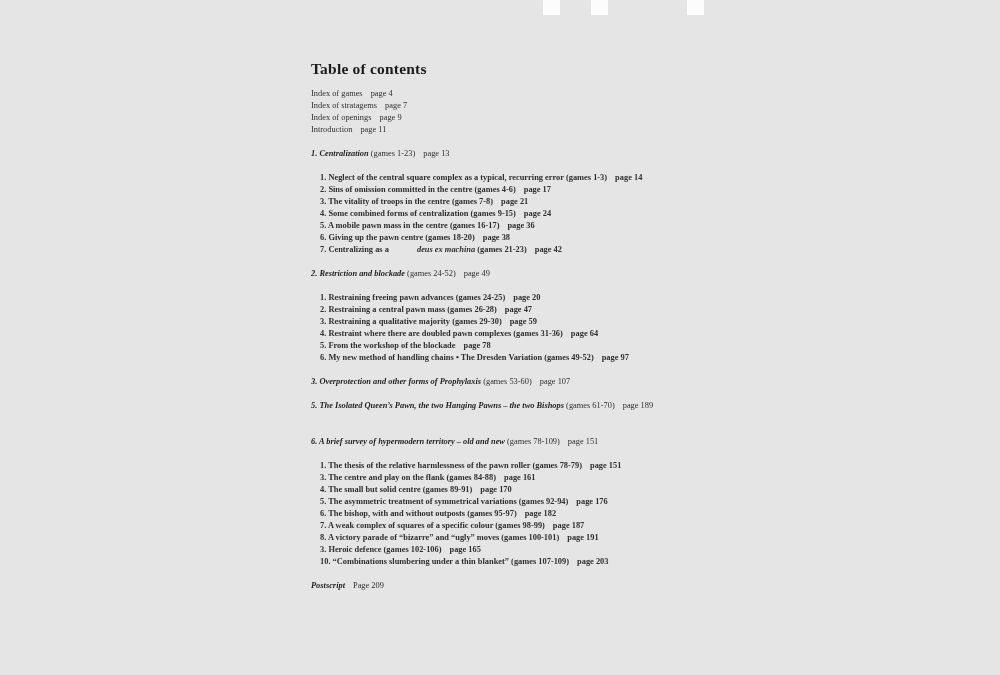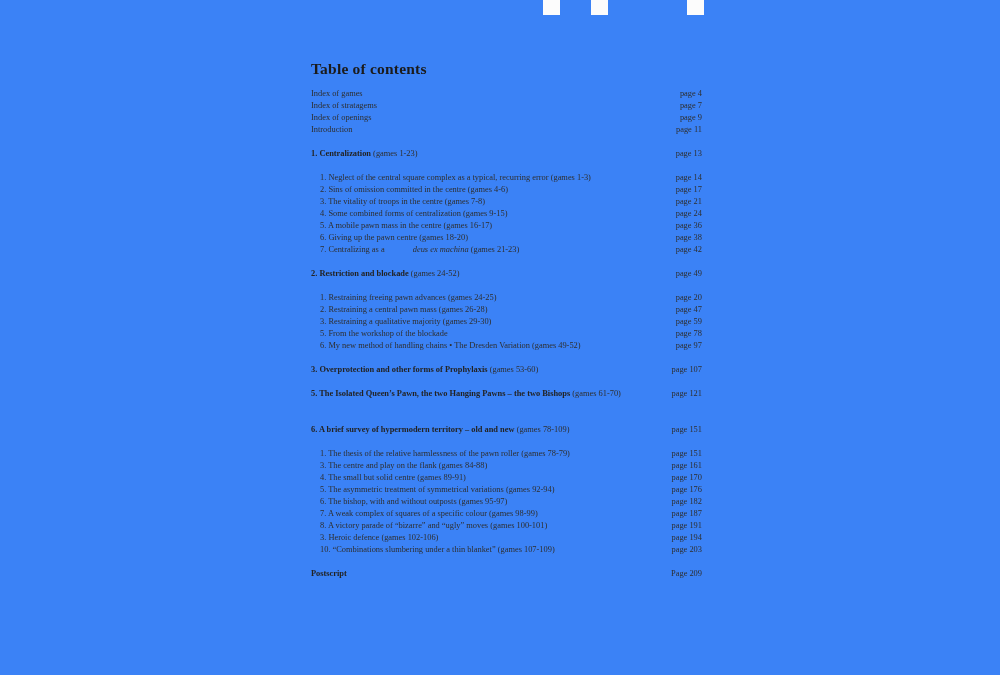--- a/index.html
+++ b/index.html
@@ -4,21 +4,21 @@
 <style>
   html, body {
     margin: 0;
     padding: 0;
     background: #ffffff;
   }
   .page {
     position: relative;
     width: 1000px;
     height: 675px;
-    background: #3b82f6;
+    background: #e5e5e5;
     overflow: hidden;
     font-family: "Liberation Serif", serif;
   }
   .ghost {
     position: absolute;
     top: 0;
     width: 17px;
     height: 15px;
     background: #fcfcfc;
   }
@@ -36,31 +36,30 @@
   .toc {
     position: absolute;
     left: 311px;
     top: 88px;
     width: 391px;
     font-size: 8.4px;
     color: #2e2e2e;
   }
   .row {
     display: flex;
-    justify-content: space-between;
     align-items: baseline;
     height: 12px;
     line-height: 12px;
     white-space: nowrap;
   }
   .row .label { overflow: visible; }
-  .row .pageno { margin-left: 0; }
-  .sub { padding-left: 9px; }
+  .row .pageno { margin-left: 8px; }
+  .sub { padding-left: 9px; font-weight: bold; }
   .gap { height: 12px; }
-  .bold { font-weight: bold; color: #232323; }
+  .bold { font-weight: bold; color: #232323; font-style: italic; }
   .it { font-style: italic; margin-left: 26px; }
 </style>
 </head>
 <body>
 
 <div class="page">
 
   <div class="ghost" style="left:543px"></div>
   <div class="ghost" style="left:591px"></div>
   <div class="ghost" style="left:687px"></div>
@@ -139,40 +138,44 @@
     </div>
     <div class="row sub">
       <span class="label">2. Restraining a central pawn mass (games 26-28)</span>
       <span class="pageno">page 47</span>
     </div>
     <div class="row sub">
       <span class="label">3. Restraining a qualitative majority (games 29-30)</span>
       <span class="pageno">page 59</span>
     </div>
     <div class="row sub">
+      <span class="label">4. Restraint where there are doubled pawn complexes (games 31-36)</span>
+      <span class="pageno">page 64</span>
+    </div>
+    <div class="row sub">
       <span class="label">5. From the workshop of the blockade</span>
       <span class="pageno">page 78</span>
     </div>
     <div class="row sub">
       <span class="label">6. My new method of handling chains • The Dresden Variation (games 49-52)</span>
       <span class="pageno">page 97</span>
     </div>
 
     <div class="gap"></div>
 
     <div class="row">
       <span class="label"><span class="bold">3. Overprotection and other forms of Prophylaxis</span><span> (games 53-60)</span></span>
       <span class="pageno">page 107</span>
     </div>
 
     <div class="gap"></div>
 
     <div class="row">
       <span class="label"><span class="bold">5. The Isolated Queen’s Pawn, the two Hanging Pawns – the two Bishops</span><span> (games 61-70)</span></span>
-      <span class="pageno">page 121</span>
+      <span class="pageno">page 189</span>
     </div>
 
     <div class="gap"></div>
 
 
     <div class="gap"></div>
 
     <div class="row">
       <span class="label"><span class="bold">6. A brief survey of hypermodern territory – old and new</span><span> (games 78-109)</span></span>
       <span class="pageno">page 151</span>
@@ -203,21 +206,21 @@
     <div class="row sub">
       <span class="label">7. A weak complex of squares of a specific colour (games 98-99)</span>
       <span class="pageno">page 187</span>
     </div>
     <div class="row sub">
       <span class="label">8. A victory parade of “bizarre” and “ugly” moves (games 100-101)</span>
       <span class="pageno">page 191</span>
     </div>
     <div class="row sub">
       <span class="label">3. Heroic defence (games 102-106)</span>
-      <span class="pageno">page 194</span>
+      <span class="pageno">page 165</span>
     </div>
     <div class="row sub">
       <span class="label">10. “Combinations slumbering under a thin blanket” (games 107-109)</span>
       <span class="pageno">page 203</span>
     </div>
 
     <div class="gap"></div>
 
     <div class="row">
       <span class="label bold">Postscript</span>

